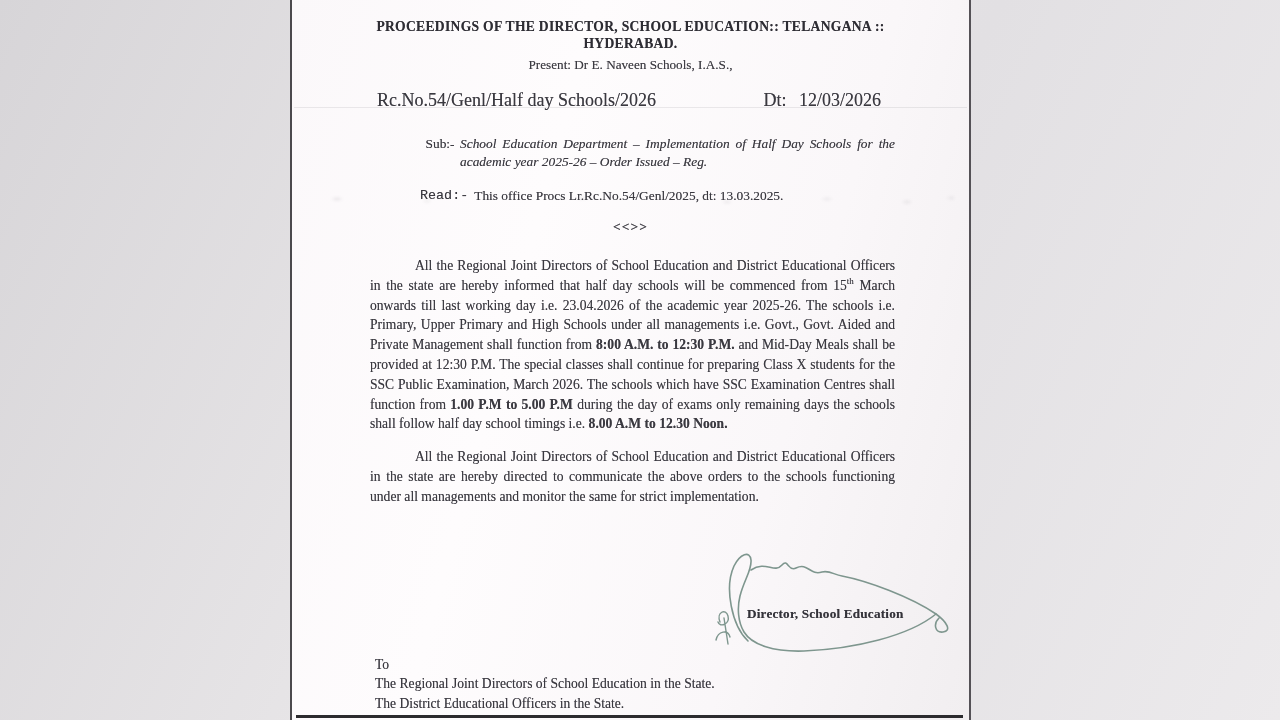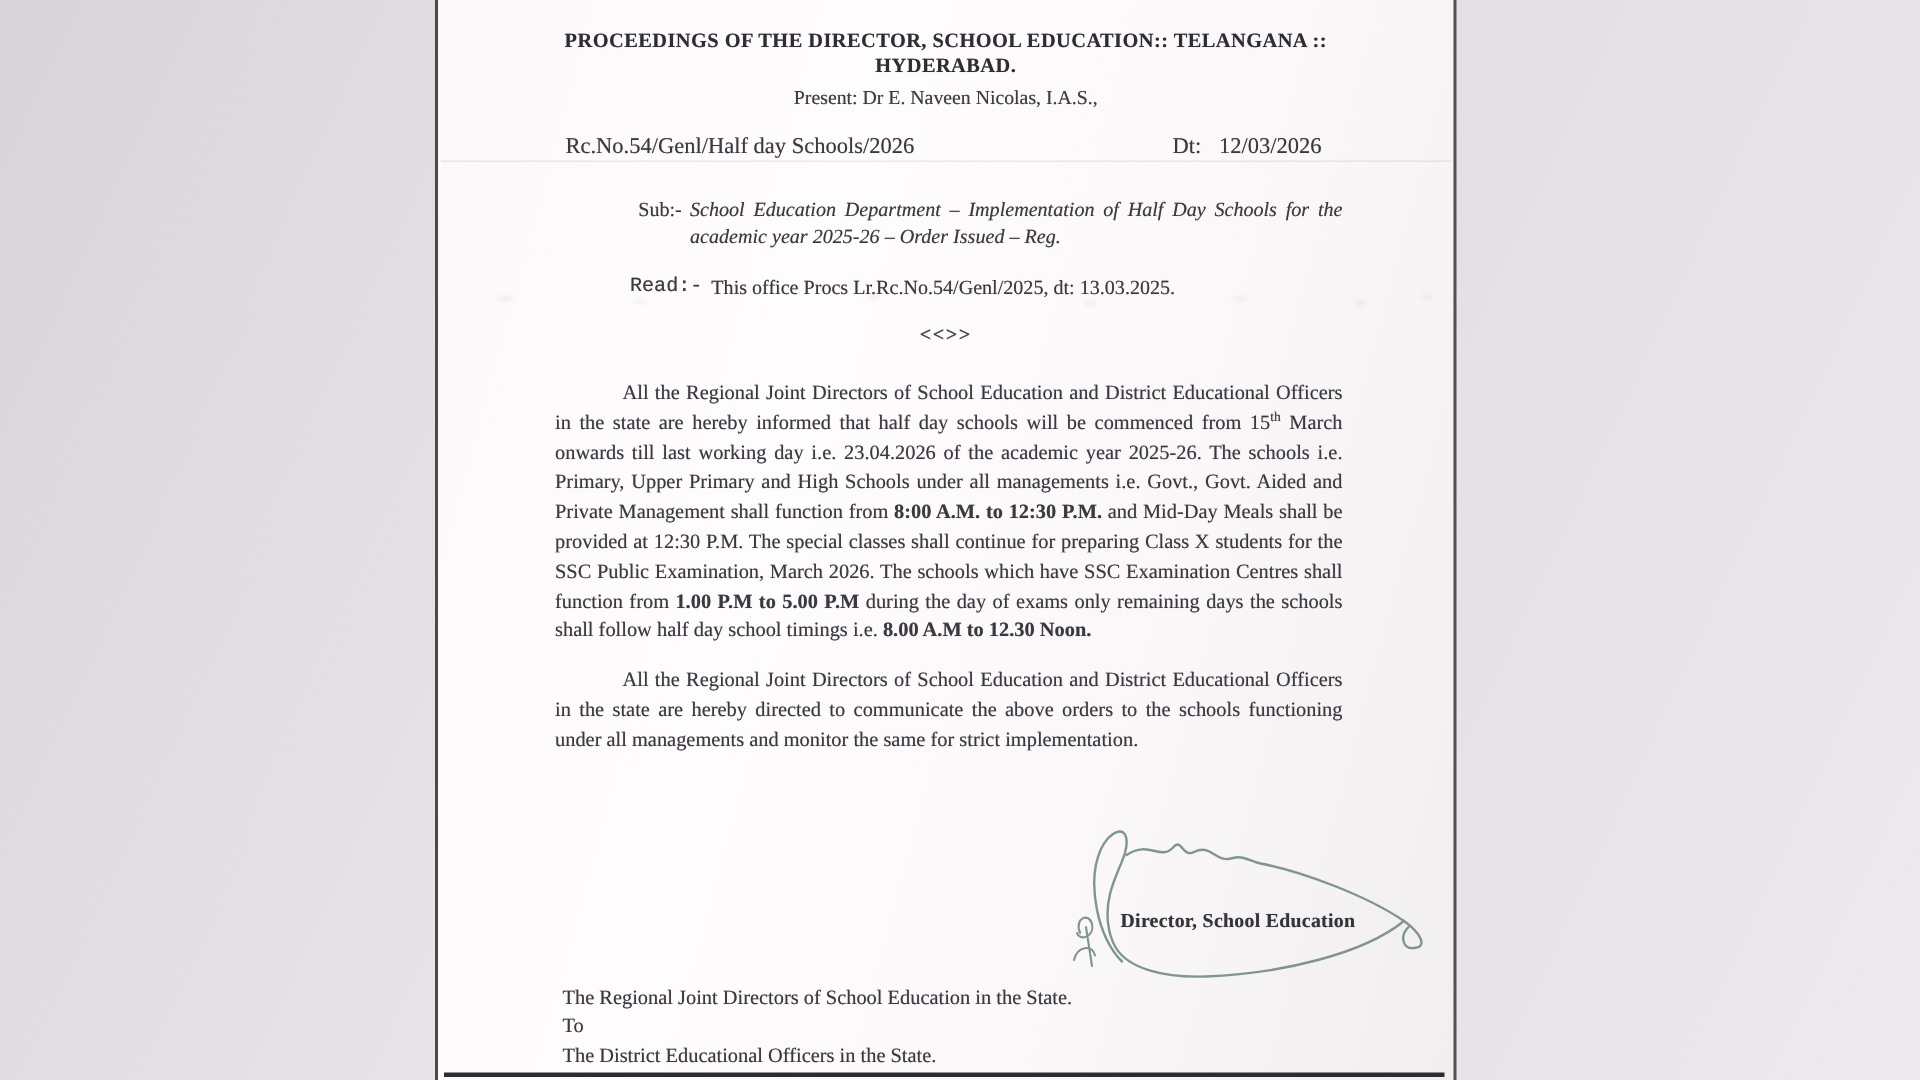--- a/index.html
+++ b/index.html
@@ -18,21 +18,21 @@
   }
   .doc-text { text-shadow:0 0 0.5px rgba(58,57,64,0.55); }
   .title-line1, .title-line2 {
     text-align:center; font-weight:bold; font-size:13.6px; line-height:17px;
     letter-spacing:0.3px; color:#2e2d34; padding:0 60px;
   }
   .title-line1 { padding-top:18px; }
   .present-line { text-align:center; font-size:13.2px; margin-top:5px; color:#3c3b42; }
   .ref-row {
     display:flex; justify-content:space-between;
-    margin:17px 88px 0 85px; font-size:15px;
+    margin:17px 88px 0 85px; font-size:18px;
   }
   .date-cell span + span { margin-left:8px; }
   .fold-line {
     position:absolute; left:2px; right:2px; top:107px; height:1px;
     background:rgba(70,65,75,0.10);
   }
   .subject-row { display:flex; margin:24px 74px 0 128px; font-size:13.4px; line-height:17.5px; }
   .subject-label { flex:0 0 40px;text-align:center; }
   .subject-text { flex:1; text-align:justify;font-style:italic; }
   .read-row { display:flex; margin:18px 74px 0 128px; font-size:13.4px; }
@@ -69,21 +69,21 @@
   }
 </style>
 </head>
 <body>
 
 <div class="stage">
   <div class="paper doc-text">
 
     <div class="title-line1">PROCEEDINGS OF THE DIRECTOR, SCHOOL EDUCATION:: TELANGANA ::</div>
     <div class="title-line2">HYDERABAD.</div>
-    <div class="present-line">Present: Dr E. Naveen Nicolas, I.A.S.,</div>
+    <div class="present-line">Present: Dr E. Naveen Schools, I.A.S.,</div>
 
     <div class="ref-row">
       <span class="ref-no">Rc.No.54/Genl/Half day Schools/2026</span>
       <span class="date-cell">
         <span>Dt:</span>
         <span>12/03/2026</span>
       </span>
     </div>
 
     <div class="fold-line"></div>
@@ -109,20 +109,20 @@
     <div class="signature-block">
       <svg class="sig-svg" width="268" height="105" viewBox="0 0 268 105" fill="none" style="color: rgb(126, 150, 142);">
         <path d="M44,93 C28,78 20,40 30,18 C36,6 46,2 47,12 C48,22 40,32 36,48 C33,60 34,74 40,84 C48,97 70,104 100,103 C150,101 205,88 232,66" stroke="currentColor" stroke-width="1.6" stroke-linecap="round" fill="none"></path>
         <path d="M47,22 C62,12 70,26 78,17 C84,10 84,24 92,20 C104,14 106,28 118,24 C126,22 130,27 138,28 C164,33 207,49 232,66 C243,74 248,83 239,84 C231,85 229,76 235,70" stroke="currentColor" stroke-width="1.6" stroke-linecap="round" fill="none"></path>
         <path d="M16,74 C12,64 22,60 24,68 C26,76 16,80 14,74 M20,70 L24,96 M12,92 C14,83 24,81 26,89" stroke="currentColor" stroke-width="1.4" stroke-linecap="round" fill="none"></path>
       </svg>
       <span class="signature-title doc-text">Director, School Education</span>
     </div>
 
     <div class="to-block">
+      <div>To</div>
       <div>The Regional Joint Directors of School Education in the State.</div>
-      <div>To</div>
       <div>The District Educational Officers in the State.</div>
     </div>
 
     <div class="bottom-edge"></div>
   </div>
 </div>
 
 </body></html>

